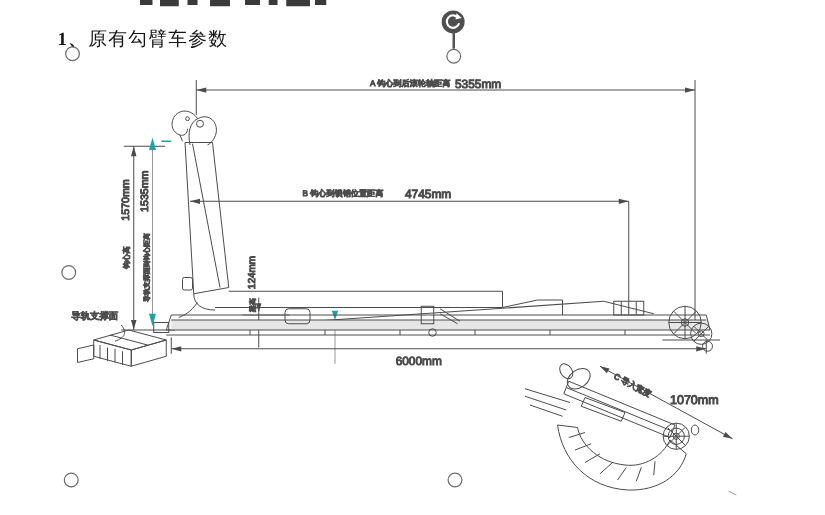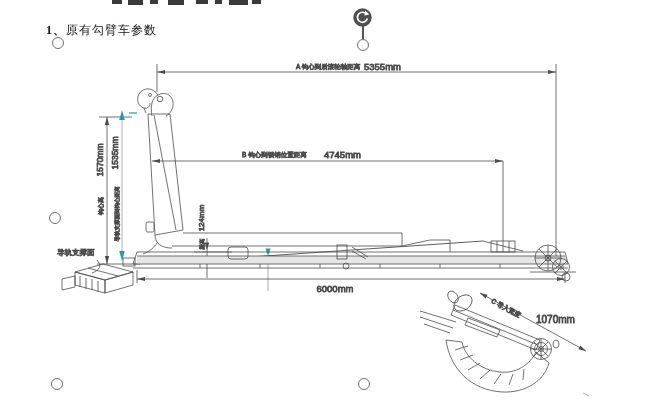--- a/index.html
+++ b/index.html
@@ -4,21 +4,21 @@
 <style>
   html,body{margin:0;padding:0;}
   body{font-family:"Liberation Sans", sans-serif;}
   .page{position:relative;width:660px;height:412px;background:#ffffff;overflow:hidden;}
 
   
   .remnant{position:absolute;top:0;background:#3a3a3a;}
 
   
   .heading{position:absolute;left:46px;top:22px;font-family:"Liberation Serif", serif;
-           font-size:12px;color:#151515;letter-spacing:1px;white-space:nowrap;}
+           font-size:15px;color:#151515;letter-spacing:1px;white-space:nowrap;}
   .heading .num{font-weight:700;}
 
   
   .handle{position:absolute;width:12px;height:12px;border:1.3px solid #6e6e6e;
           border-radius:50%;background:#fff;box-sizing:border-box;}
   .rotate-stem{position:absolute;width:1.5px;background:#555;}
   .rotate-handle{position:absolute;width:19px;height:19px;}
 
   .figure{position:absolute;left:0;top:0;width:660px;height:412px;text-align:right;}
   svg text{font-family:"Liberation Sans", sans-serif;}

